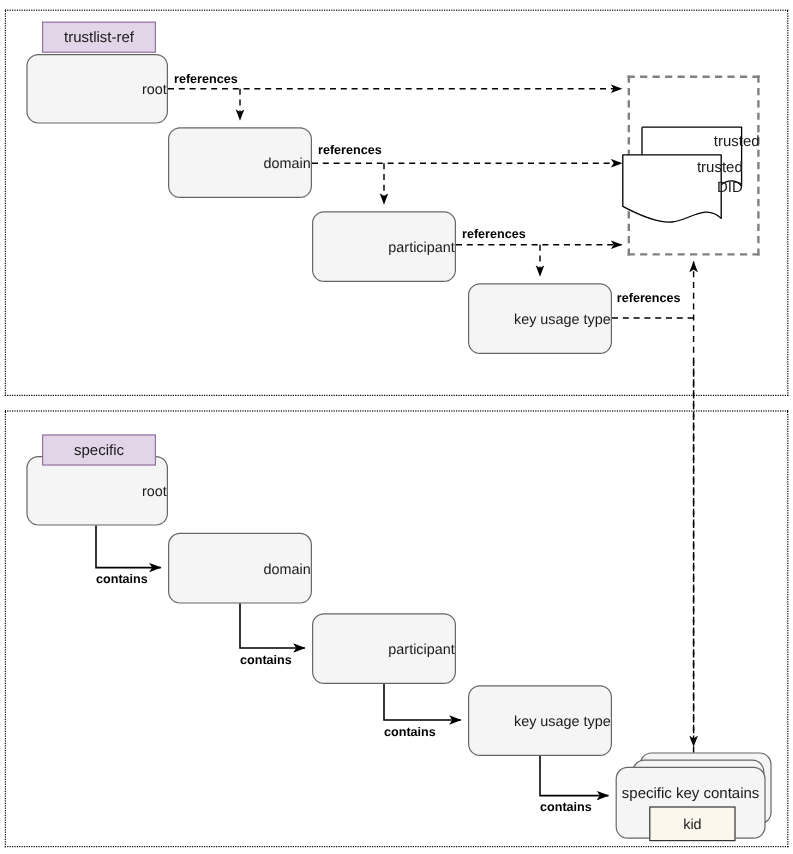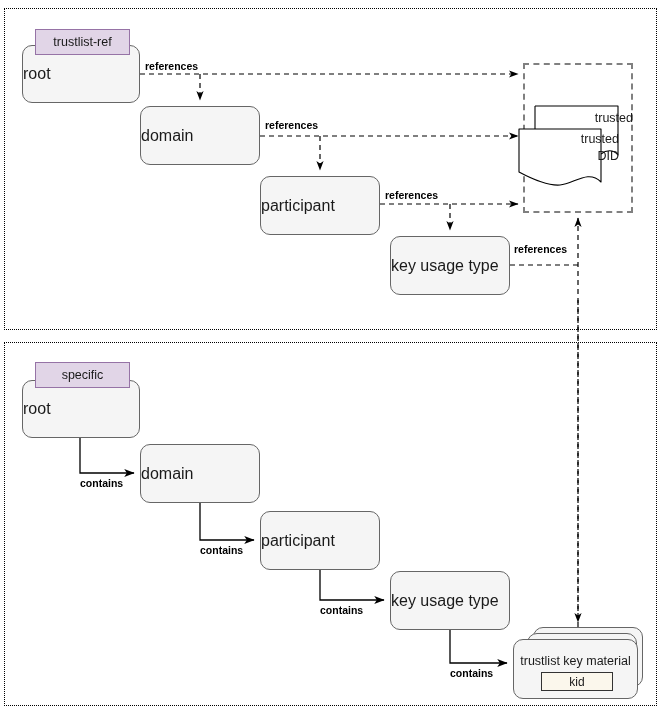--- a/index.html
+++ b/index.html
@@ -24,22 +24,22 @@
     box-sizing: border-box;
   }
   .node {
     position: absolute;
     box-sizing: border-box;
     background: #f5f5f5;
     border: 1px solid #666666;
     border-radius: 10px;
     display: flex;
     align-items: center;
-    justify-content: flex-start;
-    font-size: 16px;
+    justify-content: flex-end;
+    font-size: 12px;
     color: #1a1a1a;
     text-align: center;
   }
   .label-tab {
     position: absolute;
     box-sizing: border-box;
     background: #e1d5e7;
     border: 1px solid #9673a6;
     display: flex;
     align-items: center;
@@ -110,21 +110,21 @@
     z-index: 2;
   }
 </style>
 </head>
 <body>
 
 <div id="canvas">
 
   <div class="section" style="left:4px; top:8px; width:653px; height:322px;"></div>
 
-  <div class="label-tab" style="left:35px; top:29px; width:95px; height:26px;">
+  <div class="label-tab" style="left:35px; top:18px; width:95px; height:26px;">
     <span>trustlist-ref</span>
   </div>
 
   <div class="node" style="left:22px; top:45px; width:118px; height:58px;">
     <span>root</span>
   </div>
 
   <div class="node" style="left:140px; top:106px; width:120px; height:59px;">
     <span>domain</span>
   </div>
@@ -181,24 +181,24 @@
 
   <div class="node" style="left:390px; top:571px; width:120px; height:59px;">
     <span>key usage type</span>
   </div>
 
   <div class="stack-layer" style="left:533px; top:627px; width:110px; height:60px;"></div>
   <div class="stack-layer" style="left:527px; top:633px; width:110px; height:60px;"></div>
   <div class="stack-layer" style="left:513px; top:639px; width:125px; height:60px; z-index:5;"></div>
 
   <div class="skm-text" style="left:513px; top:654px; width:125px;">
-    <span>trustlist key material</span>
-  </div>
-
-  <div class="kid-box" style="left:541px; top:672px; width:72px; height:19px;">
+    <span>specific key contains</span>
+  </div>
+
+  <div class="kid-box" style="left:541px; top:672px; width:72px; height:29px;">
     <span>kid</span>
   </div>
 
   <div class="edge-label" style="left:78px; top:477px;">
     <span>contains</span>
   </div>
   <div class="edge-label" style="left:198px; top:544px;">
     <span>contains</span>
   </div>
   <div class="edge-label" style="left:318px; top:604px;">

